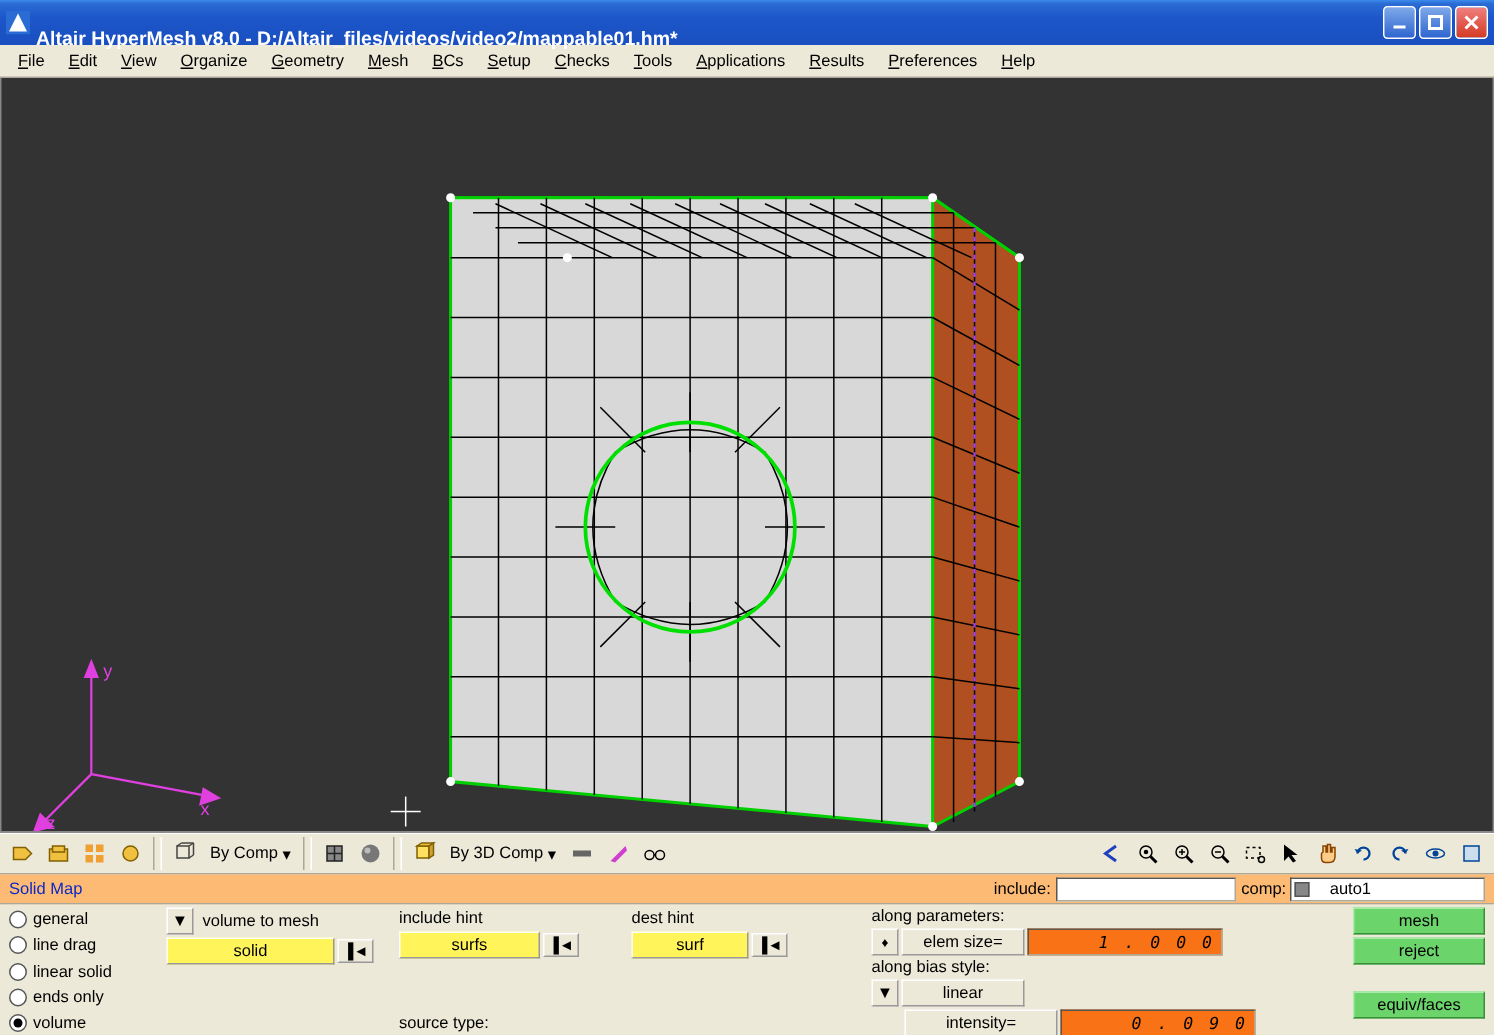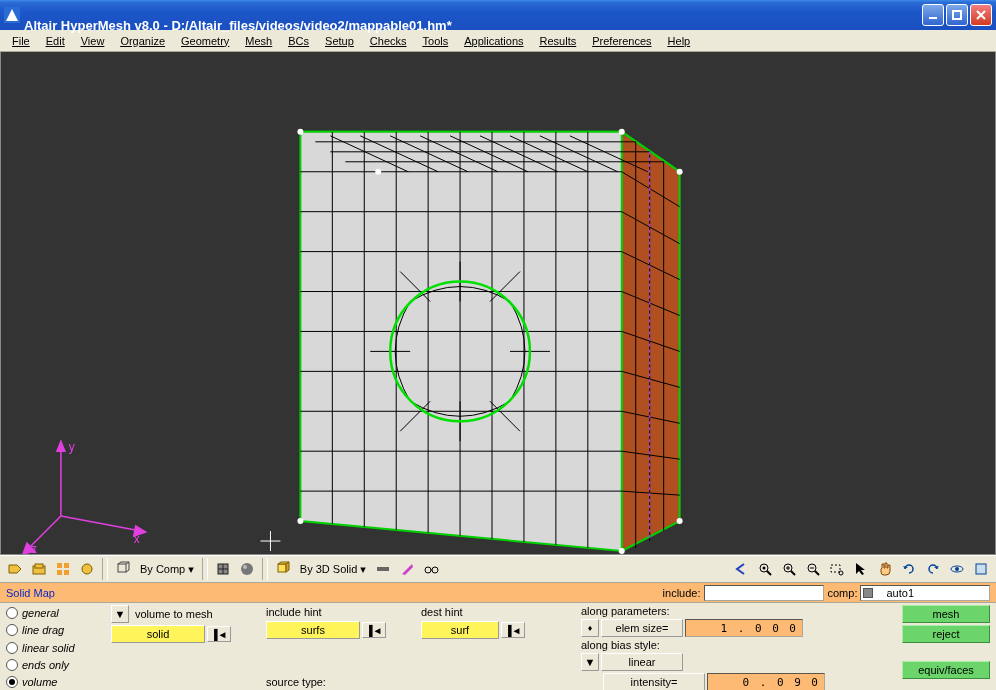--- a/index.html
+++ b/index.html
@@ -10,21 +10,21 @@
 .titlebar .icon { width: 16px; height: 16px; margin-right: 4px; display:inline-flex; align-items:center; justify-content:center; }
 .titlebar .title { flex: 1; white-space: nowrap; overflow:hidden; text-overflow: ellipsis; margin-top: 20px; }
 .winbtns { display:flex; gap:2px; }
 .winbtn { width:22px; height:22px; border:1px solid #fff; border-radius:3px; display:flex; align-items:center; justify-content:center; font-size:11px; font-weight:bold; }
 .winbtn.min { background: linear-gradient(to bottom,#7ea8e8,#2f66d0); }
 .winbtn.max { background: linear-gradient(to bottom,#7ea8e8,#2f66d0); }
 .winbtn.close { background: linear-gradient(to bottom,#f08080,#d43a22); }
 
 
 .menubar { height: 22px; background:#ece9d8; display:flex; align-items:center; font-size:11px; padding:0 4px; border-bottom:1px solid #aca899; }
-.menubar .menuitem { padding:0 8px; cursor: default; text-decoration: underline; }
+.menubar .menuitem { padding:0 8px; cursor: default; }
 .menubar .menuitem .u { text-decoration: underline; }
 
 
 .viewport { position:relative; height: 503px; background:#333; border:1px solid #888; border-top:none; margin:0 0; }
 .viewport svg { position:absolute; inset:0; width:100%; height:100%; }
 
 
 .toolbar { height:28px; background:#ece9d8; display:flex; align-items:center; padding:0 4px; gap:2px; border-top:1px solid #fff; border-bottom:1px solid #aca899; font-size:11px; }
 .tbtn { width:22px; height:22px; display:inline-flex; align-items:center; justify-content:center; border:1px solid transparent; }
 .tsep { width:6px; height:22px; border-left:1px solid #aca899; border-right:1px solid #fff; margin:0 2px; }
@@ -34,30 +34,30 @@
 
 .panel-header { height:20px; background:#fdba74; display:flex; align-items:center; font-size:11px; padding: 0 6px; gap:4px; border-bottom:1px solid #aca899; }
 .panel-title { color:#0a28c8; }
 .panel-header .field { display:flex; align-items:center; gap:3px; }
 .panel-header input { height:16px; border:1px inset #aca899; font-size:11px; padding:0 2px; }
 .panel-header .compbox { display:inline-flex; align-items:center; gap:13px; border:1px inset #aca899; height:16px; padding:0 2px; background:#fff; }
 
 
 .panel { height:87px; background:#ece9d8; font-size:11px; padding:2px 6px 0 6px; display:flex; gap:0; position:relative; }
 .col { display:flex; flex-direction:column; gap:2px; }
-.radio-row { display:flex; align-items:center; height:16px; gap:4px;font-style:italic; }
+.radio-row { display:flex; align-items:center; height:16px; gap:4px; }
 .radio { width:12px; height:12px; border:1px solid #555; border-radius:50%; background:#fff; display:inline-flex; align-items:center; justify-content:center; }
 .radio.selected::after { content:""; width:6px; height:6px; background:#000; border-radius:50%; }
 .hdr { font-size:11px; color:#000; height:14px; display:flex; align-items:center; }
 .yellowbtn { background:#fff45a; border:1px solid #999; border-top-color:#fff; border-left-color:#fff; height:18px; display:inline-flex; align-items:center; justify-content:center; font-size:11px; padding: 0 8px; }
 .smallbtn { background:#ece9d8; border:1px solid #999; border-top-color:#fff; border-left-color:#fff; height:16px; width:24px; display:inline-flex; align-items:center; justify-content:center; font-size:10px; }
 .dropbtn { background:#ece9d8; border:1px solid #999; border-top-color:#fff; border-left-color:#fff; height:18px; width:18px; display:inline-flex; align-items:center; justify-content:center; font-size:11px; }
 .miniblock { display:flex; align-items:center; gap:2px; }
 .paramlabel { background:#ece9d8; border:1px solid #999; border-top-color:#fff; border-left-color:#fff; height:18px; display:inline-flex; align-items:center; justify-content:center; font-size:11px; padding:0 6px; }
-.numbox { background:#fdba74; border:1px inset #aca899; height:18px; width:118px; text-align:right; padding:0 4px; font-size:11px; display:flex; align-items:center; justify-content:flex-end; font-family:monospace; letter-spacing:2px; }
+.numbox { background:#f97316; border:1px inset #aca899; height:18px; width:130px; text-align:right; padding:0 4px; font-size:11px; display:flex; align-items:center; justify-content:flex-end; font-family:monospace; letter-spacing:2px;font-style:italic; }
 .greenbtn { background:#6bd46b; border:1px solid #3a8e3a; border-top-color:#a8eca8; border-left-color:#a8eca8; height:18px; width:88px; display:inline-flex; align-items:center; justify-content:center; font-size:11px; }
 </style>
 </head>
 <body>
 
 <div class="titlebar">
   <span class="icon">
     <svg width="16" height="16" viewBox="0 0 16 16">
         <rect width="16" height="16" fill="#2b6cd4"></rect>
         <path d="M2 14 L8 2 L14 14 Z" fill="#fff"></path>
@@ -250,21 +250,21 @@
       </svg>
     </span>
   <span class="tsep"></span>
   <span class="tbtn">
       <svg width="16" height="16">
         <rect x="3" y="3" width="8" height="8" fill="#ffe060" stroke="#806000"></rect>
         <polygon points="3,3 6,1 14,1 11,3" fill="#f0c040" stroke="#806000"></polygon>
         <polygon points="11,3 14,1 14,9 11,11" fill="#d0a030" stroke="#806000"></polygon>
       </svg>
     </span>
-  <span class="dropdown"><span>By 3D Solid</span>&nbsp;▾</span>
+  <span class="dropdown"><span>By 3D Comp</span>&nbsp;▾</span>
   <span class="tbtn">
       <svg width="16" height="16">
         <rect x="2" y="6" width="12" height="4" fill="#666"></rect>
       </svg>
     </span>
   <span class="tbtn">
       <svg width="16" height="16">
         <polygon points="3,13 13,3 14,6 6,14" fill="#d040d0"></polygon>
       </svg>
     </span>
@@ -385,21 +385,21 @@
         <span>volume</span>
       </div>
   </div>
 
   <div class="col" style="width:155px">
     <div class="miniblock">
       <span class="dropbtn">▼</span>
       <span style="padding-left:4px">volume to mesh</span>
     </div>
     <div class="miniblock">
-      <span class="yellowbtn" style="width:94px">solid</span>
+      <span class="yellowbtn" style="width:112px">solid</span>
       <span class="smallbtn">▐◄</span>
     </div>
   </div>
 
   <div class="col" style="width:155px">
     <div class="hdr">include hint</div>
     <div class="miniblock">
       <span class="yellowbtn" style="width:94px">surfs</span>
       <span class="smallbtn">▐◄</span>
     </div>

